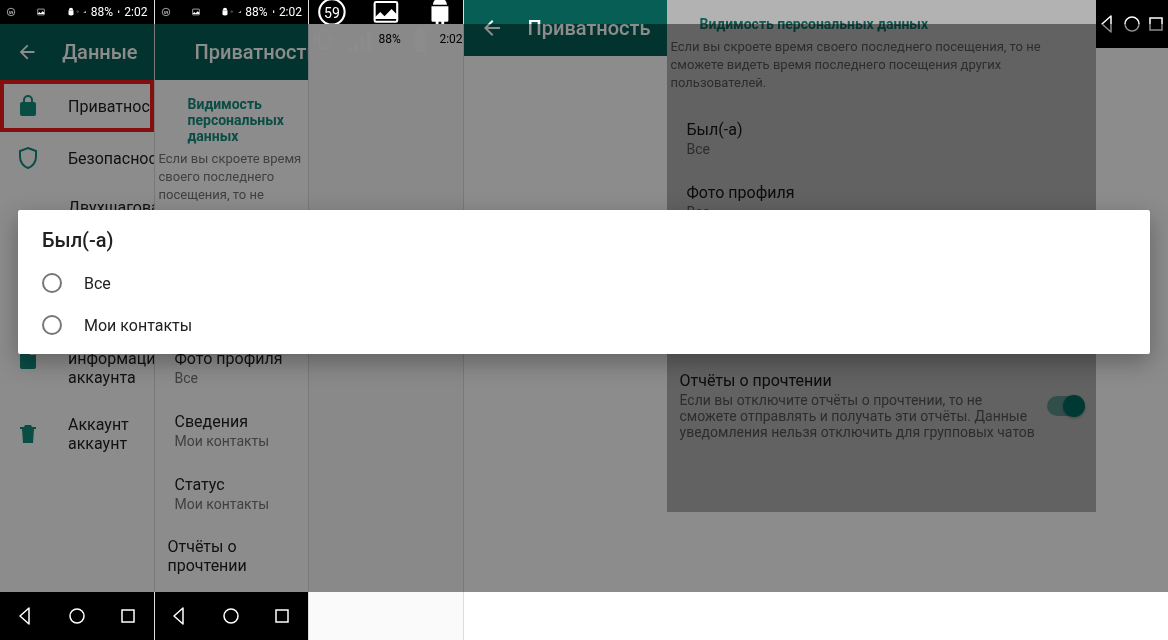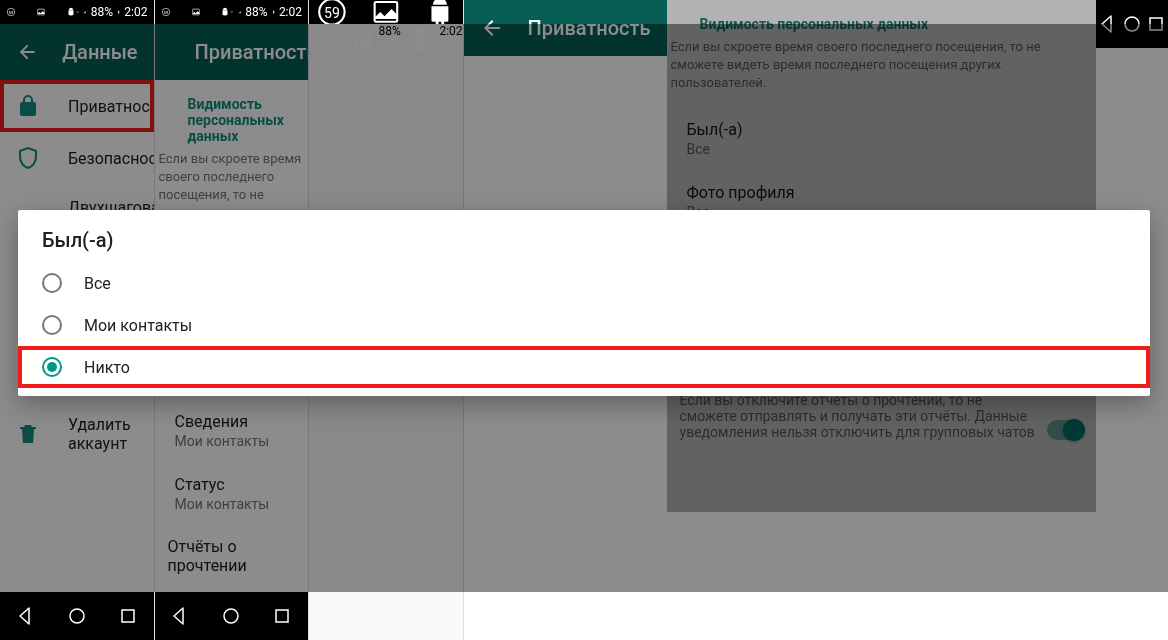--- a/index.html
+++ b/index.html
@@ -1,37 +1,37 @@
 <!DOCTYPE html>
 <html><head>
 <meta charset="utf-8">
 <style>
 *{margin:0;padding:0;box-sizing:border-box;font-family:Roboto,Arial,sans-serif}
 body{width:1168px;height:640px;display:flex;background:#fff}
 .screen{width:389.33px;height:640px;position:relative;overflow:hidden;background:#fafafa;border-right:1px solid #ddd}
 .screen:last-child{border-right:none}
 .status-bar{height:24px;background:#000;color:#fff;display:flex;align-items:center;padding:0 6px;font-size:12px}
 .status-left{display:flex;gap:20px;align-items:center}
-.status-right{margin-left:auto;display:flex;gap:4px;font-size:12px}
+.status-right{margin-left:auto;display:flex;gap:4px;align-items:center;font-size:12px}
 .status-ico{display:inline-flex;align-items:center}
 .app-bar{height:56px;background:#075E54;color:#fff;display:flex;align-items:center;padding:0 16px;gap:24px}
 .app-title{font-size:20px;font-weight:500}
 .back-arrow{width:24px;height:24px;display:flex;align-items:center;justify-content:center}
 .content{height:calc(640px - 24px - 56px - 48px);overflow:hidden;background:#fff}
 .nav-bar{height:48px;background:#000;display:flex;align-items:center;justify-content:space-around}
 .nav-btn{width:24px;height:24px;color:#fff;display:flex;align-items:center;justify-content:center}
 .list-item{display:flex;align-items:center;padding:14px 16px;gap:28px}
 .list-icon{width:24px;height:24px;color:#128C7E;flex-shrink:0}
 .list-label{font-size:16px;color:#212121}
 .section-header{color:#128C7E;font-size:14px;font-weight:700;padding:16px 33px 6px}
 .section-desc{color:#757575;font-size:13px;padding:0 4px 14px;line-height:1.4}
 .pref-item{padding:13px 20px}
 .pref-title{font-size:16px;color:#212121;margin-bottom:2px}
 .pref-sub{font-size:14px;color:#757575}
-.pref-row{display:flex;align-items:flex-end;padding:12px 13px;gap:12px}
+.pref-row{display:flex;align-items:center;padding:12px 13px;gap:12px}
 .pref-text{flex:1}
 .switch{width:36px;height:20px;background:#80cbc4;border-radius:10px;position:relative;margin-top:2px;flex-shrink:0}
 .switch::after{content:'';position:absolute;width:22px;height:22px;background:#009688;border-radius:50%;right:-2px;top:-1px;box-shadow:0 1px 3px rgba(0,0,0,.3)}
 .highlight-red{outline:4px solid #ef1c1c;outline-offset:-4px}
 .overlay{position:absolute;inset:0;background:rgba(0,0,0,.45);top:24px;bottom:48px}
 .dimmed-content{filter:brightness(.7);background:#fff}
 .dialog{position:absolute;background:#fff;border-radius:2px;left:18px;right:18px;top:210px;padding:18px 0 8px;box-shadow:0 8px 24px rgba(0,0,0,.3)}
 .dialog-title{font-size:20px;font-weight:500;padding:0 24px 10px;color:#212121}
 .radio-item{display:flex;align-items:center;gap:22px;padding:11px 24px}
 .radio-circle{width:20px;height:20px;border:2px solid #777;border-radius:50%;flex-shrink:0}
@@ -125,21 +125,21 @@
       <div class="list-icon"><svg viewBox="0 0 24 24" fill="currentColor">
             <path d="M6 2h9l5 5v13a2 2 0 01-2 2H6a2 2 0 01-2-2V4a2 2 0 012-2z"></path>
             <path d="M14 2v6h6" fill="#fff"></path>
           </svg></div>
       <div class="list-label">Запросить информацию аккаунта</div>
     </div>
     <div class="list-item">
       <div class="list-icon"><svg viewBox="0 0 24 24" fill="currentColor">
             <path d="M6 7h12l-1 14H7L6 7zm3-4h6l1 2h4v2H4V5h4l1-2z"></path>
           </svg></div>
-      <div class="list-label">Удалить аккаунт</div>
+      <div class="list-label">Аккаунт аккаунт</div>
     </div>
   </div>
   <div class="nav-bar">
     <div class="nav-btn">
         <svg viewBox="0 0 24 24" fill="none" stroke="#fff" stroke-width="1.5">
           <path d="M15 4L6 12l9 8z" stroke-linejoin="round"></path>
         </svg>
       </div>
     <div class="nav-btn">
         <svg viewBox="0 0 24 24" fill="none" stroke="#fff" stroke-width="1.5">
@@ -332,24 +332,20 @@
   <div class="dialog">
     <div class="dialog-title">Был(-а)</div>
     <div class="radio-item">
       <div class="radio-circle"></div>
       <div class="radio-label">Все</div>
     </div>
     <div class="radio-item">
       <div class="radio-circle"></div>
       <div class="radio-label">Мои контакты</div>
     </div>
-    <div class="radio-item highlight-red">
-      <div class="radio-circle selected"></div>
-      <div class="radio-label">Никто</div>
-    </div>
   </div>
   <div class="nav-bar">
     <div class="nav-btn">
       <svg viewBox="0 0 24 24" fill="none" stroke="#fff" stroke-width="1.5">
         <path d="M15 4L6 12l9 8z" stroke-linejoin="round"></path>
       </svg>
     </div>
     <div class="nav-btn">
       <svg viewBox="0 0 24 24" fill="none" stroke="#fff" stroke-width="1.5">
         <circle cx="12" cy="12" r="7"></circle>

